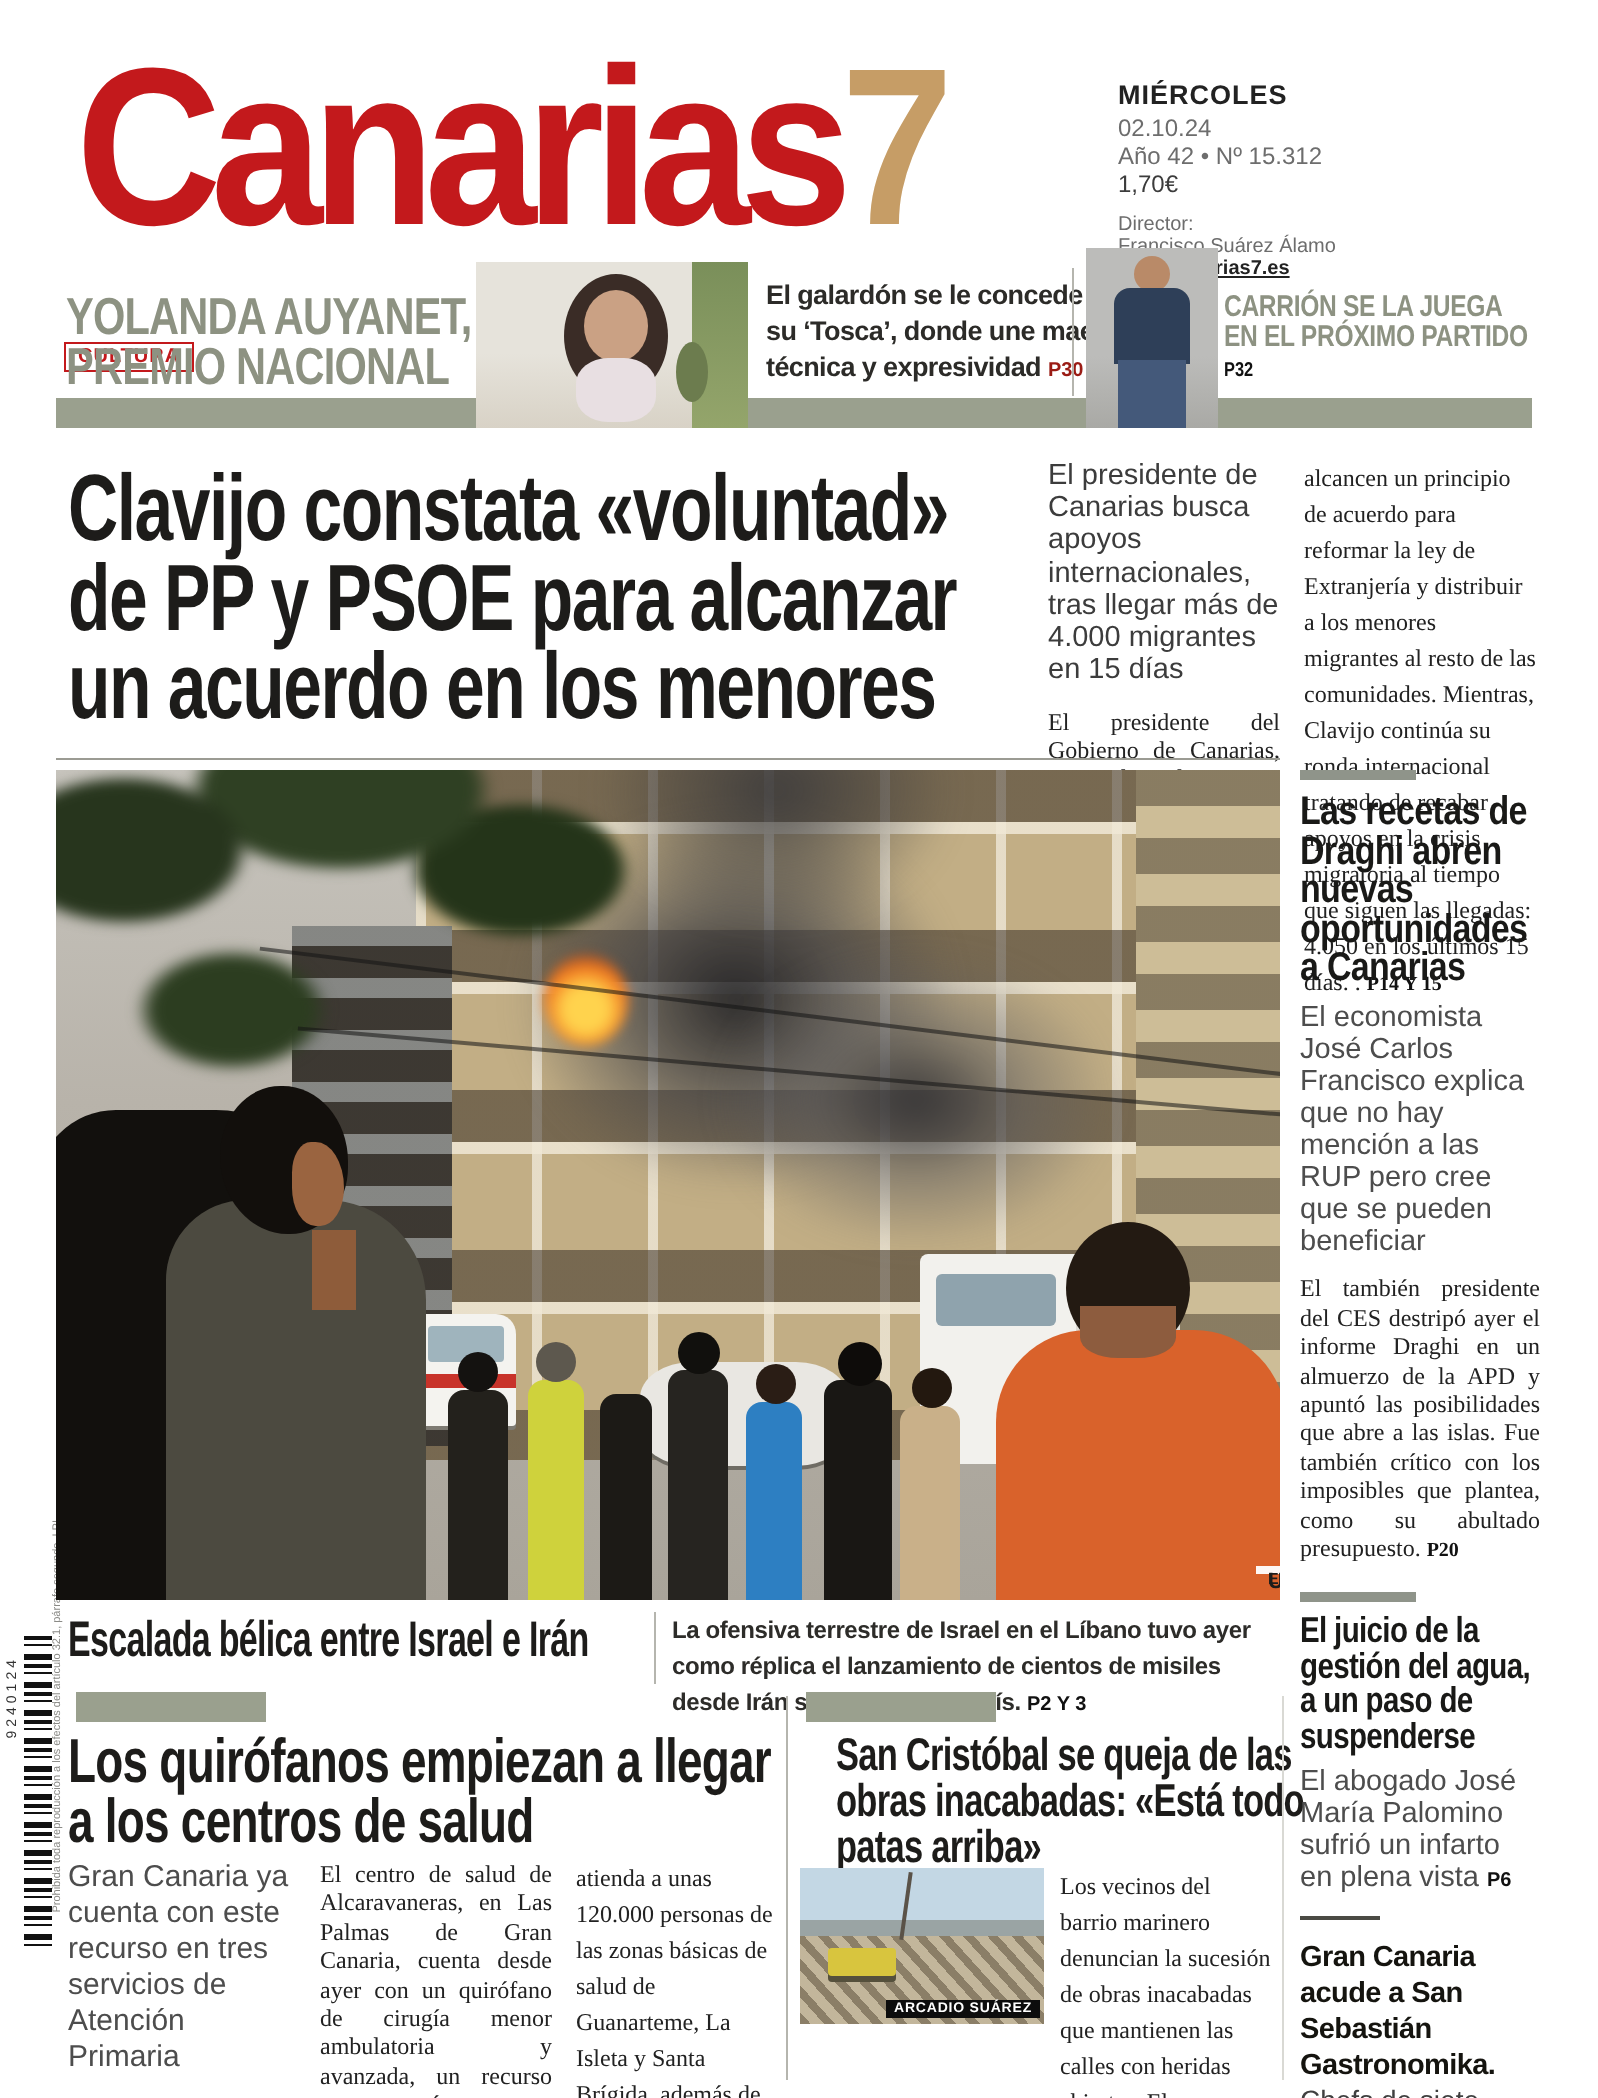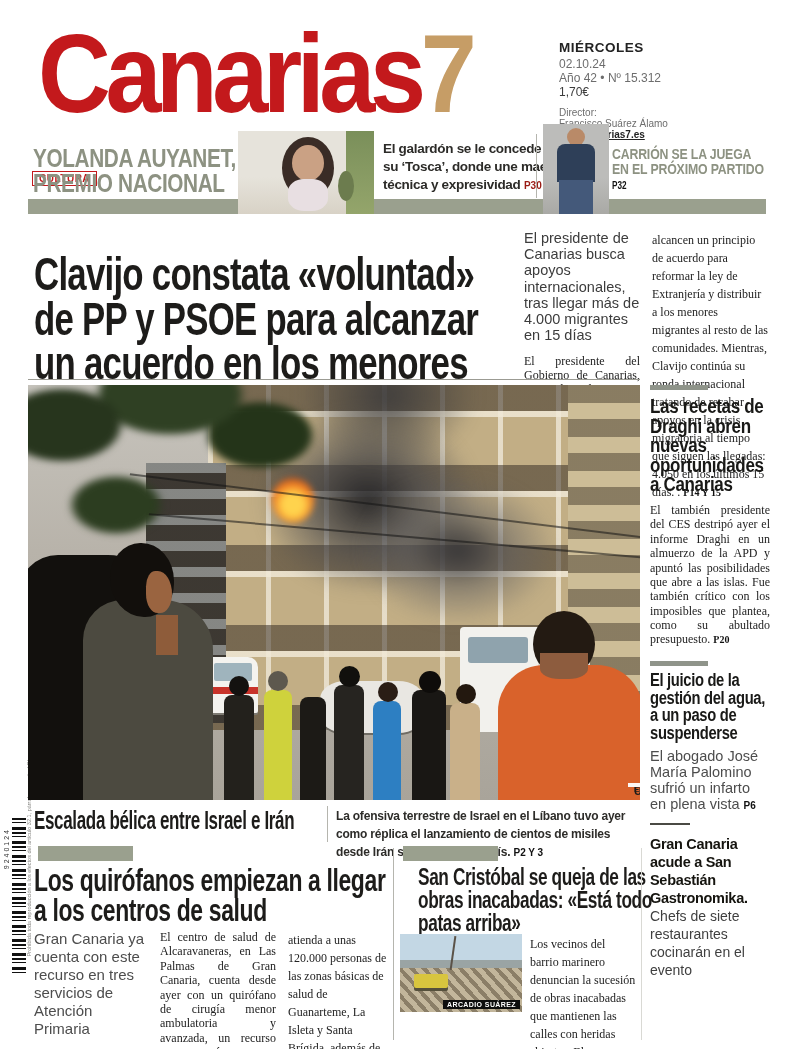--- a/index.html
+++ b/index.html
@@ -129,21 +129,21 @@
     <i style="left:16px;top:56px;width:34px;height:34px;background:#44597a;"></i>
   </div>
 
   <div class="abs" style="left:612px;top:146px;">
     <span class="cnd" style="width:190px;transform:scaleX(0.82);font-size:15px;font-weight:bold;line-height:1.0;letter-spacing:-0.2px;color:#8d9282;">
       <span>CARRIÓN SE LA JUEGA EN EL PRÓXIMO PARTIDO</span>
       <span class="pref">P32</span>
     </span>
   </div>
 
-  <div class="abs" style="left:34px;top:232px;margin-top:20px;">
+  <div class="abs" style="left:34px;top:232px;">
     <span class="cnd hl" style="width:648px;transform:scaleX(0.74);font-size:47px;line-height:0.95;letter-spacing:-1px;">Clavijo constata «voluntad» de PP y PSOE para alcanzar un acuerdo en los menores</span>
   </div>
 
   <div class="abs" style="left:524px;top:230px;width:116px;">
     <div class="subhead" style="font-size:14.5px;color:#3c3c3c;">El presidente de Canarias busca apoyos internacionales, tras llegar más de 4.000 migrantes en 15 días</div>
     <div class="serif" style="margin-top:10px;">El presidente del Gobierno de Canarias, Fernando Clavijo, se mostró ayer confiado de que «en diez o quince días» el PP, el PSOE y CC</div>
   </div>
   <div class="abs" style="left:652px;top:230px;width:116px;">
     <span class="serif"><span>alcancen un principio de acuerdo para reformar la ley de Extranjería y distribuir a los menores migrantes al resto de las comunidades. Mientras, Clavijo continúa su ronda internacional tratando de recabar apoyos en la crisis migratoria al tiempo que siguen las llegadas: 4.050 en los últimos 15 días. .</span> <span class="pref">P14 Y 15</span></span>
   </div>
@@ -239,20 +239,21 @@
     <span class="serif"><span>Los vecinos del barrio marinero denuncian la sucesión de obras inacabadas que mantienen las calles con heridas abiertas. El Ayuntamiento concede prórrogas a los proyectos.</span> </span>
   </div>
 
   <div class="abs rule-v" style="left:641px;top:848px;height:192px;background:#d9d9d4;"></div>
 
   <div class="abs" style="left:650px;top:385px;width:120px;">
 
     <div style="width:58px;height:5px;background:#8f948a;"></div>
     <div style="margin-top:7px;">
       <span class="cnd sb-title" style="width:143px;transform:scaleX(0.85);font-size:20px;">Las recetas de Draghi abren nuevas oportunidades a Canarias</span>
+      <div class="sb-sub">El economista José Carlos Francisco explica que no hay mención a las RUP pero cree que se pueden beneficiar</div>
       <div class="serif" style="margin-top:8px;">
         <span>El también presidente del CES destripó ayer el informe Draghi en un almuerzo de la APD y apuntó las posibilidades que abre a las islas. Fue también crítico con los imposibles que plantea, como su abultado presupuesto.</span> <span class="pref">P20</span>
       </div>
     </div>
 
     <div style="width:58px;height:5px;background:#8f948a;margin-top:14px;"></div>
     <div style="margin-top:6px;">
       <span class="cnd sb-title" style="width:150px;transform:scaleX(0.82);font-size:18px;">El juicio de la gestión del agua, a un paso de suspenderse</span>
       <div class="sb-sub">
         <span>El abogado José María Palomino sufrió un infarto en plena vista</span> <span class="pref">P6</span>

